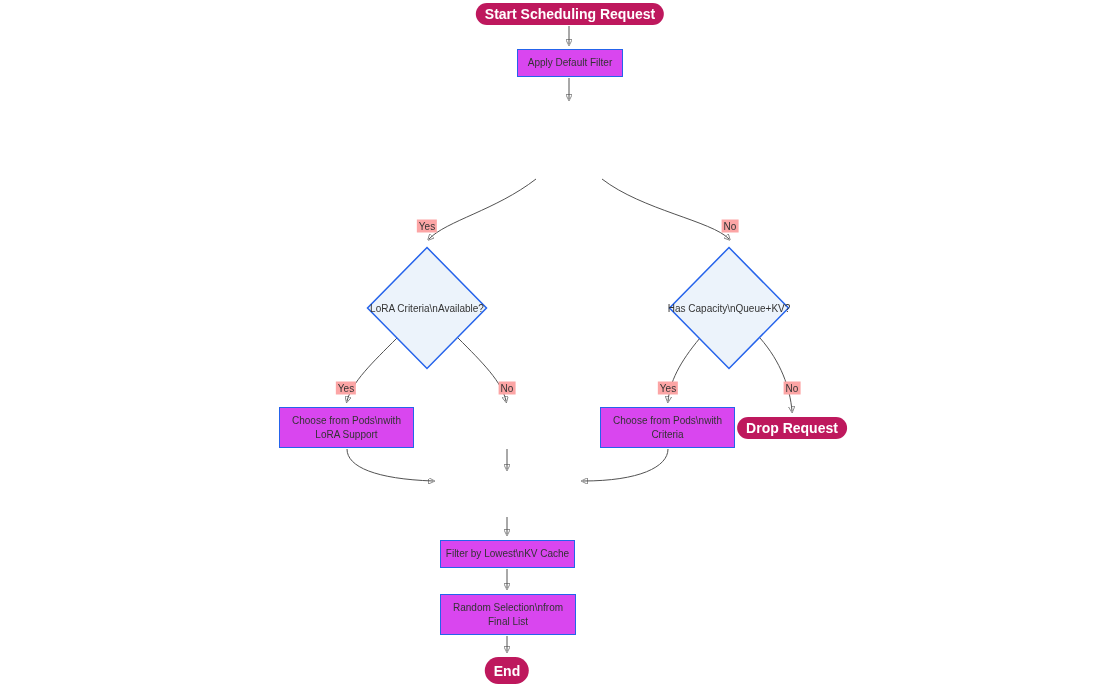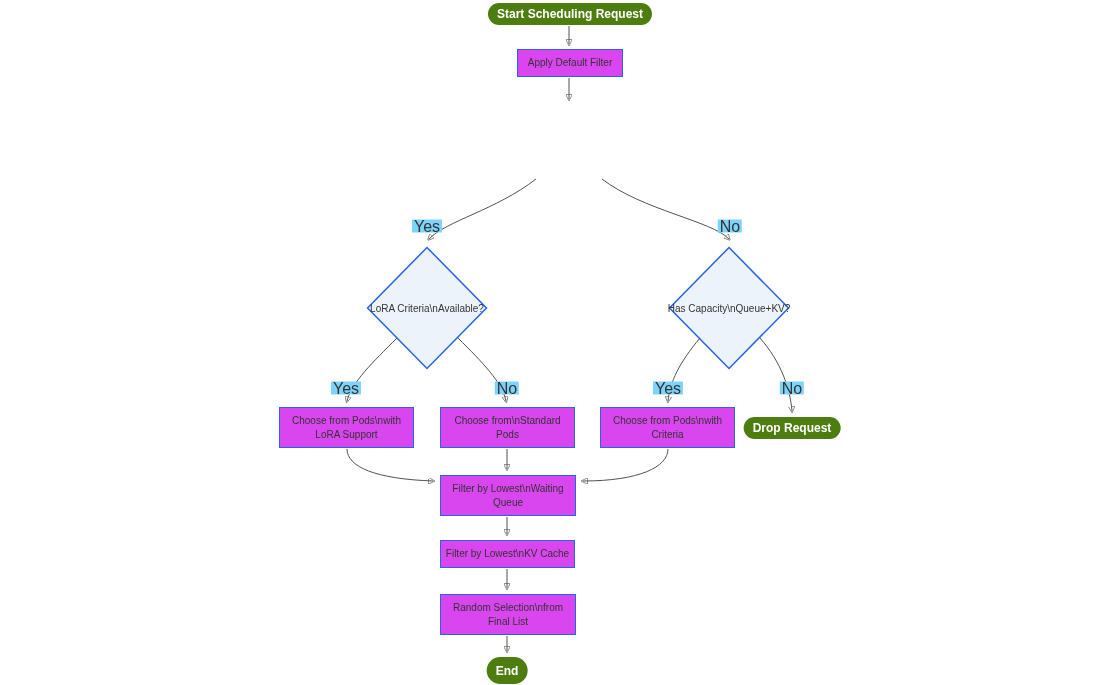--- a/index.html
+++ b/index.html
@@ -6,44 +6,44 @@
   .canvas{
     position:relative;width:1103px;height:685px;background:#ffffff;
     font-family:"Liberation Sans","DejaVu Sans",sans-serif;color:#333333;
     overflow:hidden;
   }
   .edges{position:absolute;left:0;top:0;z-index:1;}
   .edges path{fill:none;stroke:#525252;stroke-width:1;}
   
   .pill{
     position:absolute;transform:translateX(-50%);
-    height:22px;border-radius:11px;background:#4d7c0f;color:#ffffff;
+    height:22px;border-radius:11px;background:#be185d;color:#ffffff;
     display:inline-flex;align-items:center;justify-content:center;
-    padding:0 9px;font-size:12px;font-weight:bold;white-space:nowrap;z-index:2;
+    padding:0 9px;font-size:14px;font-weight:bold;white-space:nowrap;z-index:2;
   }
   
   .rect{
     position:absolute;box-sizing:border-box;background:#d946ef;
     border:1.5px solid #2563eb;display:flex;flex-direction:column;
     align-items:center;justify-content:center;text-align:center;
     font-size:10px;line-height:14px;z-index:2;
   }
   .rect span{display:block;white-space:nowrap;}
   
   .diamond{position:absolute;z-index:2;}
   .diamond svg{position:absolute;left:0;top:0;display:block;}
   .diamond .dlbl{
     position:absolute;left:0;top:0;right:0;bottom:0;
     display:flex;align-items:center;justify-content:center;
     font-size:10px;white-space:nowrap;
   }
   
   .edge-label{
     position:absolute;transform:translate(-50%,-50%);
-    background:#7dd3fc;color:#333333;font-size:16px;line-height:13px;
+    background:#fca5a5;color:#333333;font-size:10px;line-height:13px;
     padding:0 2px;z-index:3;white-space:nowrap;
   }
 </style>
 </head>
 <body>
 
 <div class="canvas">
 
   <svg class="edges" width="1103" height="685">
     <defs>
@@ -88,38 +88,30 @@
       <polygon points="61,1.5 120.5,62 61,122.5 1.5,62" fill="#ecf3fb" stroke="#2563eb" stroke-width="1.5"></polygon>
     </svg>
     <div class="dlbl">Has Capacity\nQueue+KV?</div>
   </div>
 
   <div class="rect" style="left:279px;top:407px;width:135px;height:41px;">
     <span>Choose from Pods\nwith</span>
     <span>LoRA Support</span>
   </div>
 
-  <div class="rect" style="left:440px;top:407px;width:135px;height:41px;">
-    <span>Choose from\nStandard</span>
-    <span>Pods</span>
-  </div>
 
   <div class="rect" style="left:600px;top:407px;width:135px;height:41px;">
     <span>Choose from Pods\nwith</span>
     <span>Criteria</span>
   </div>
 
   <div class="pill" style="left:792px;top:417px;text-align:right;">
     <span>Drop Request</span>
   </div>
 
-  <div class="rect" style="left:440px;top:475px;width:136px;height:41px;">
-    <span>Filter by Lowest\nWaiting</span>
-    <span>Queue</span>
-  </div>
 
   <div class="rect" style="left:440px;top:540px;width:135px;height:28px;">
     <span>Filter by Lowest\nKV Cache</span>
   </div>
 
   <div class="rect" style="left:440px;top:594px;width:136px;height:41px;">
     <span>Random Selection\nfrom</span>
     <span>Final List</span>
   </div>
 

